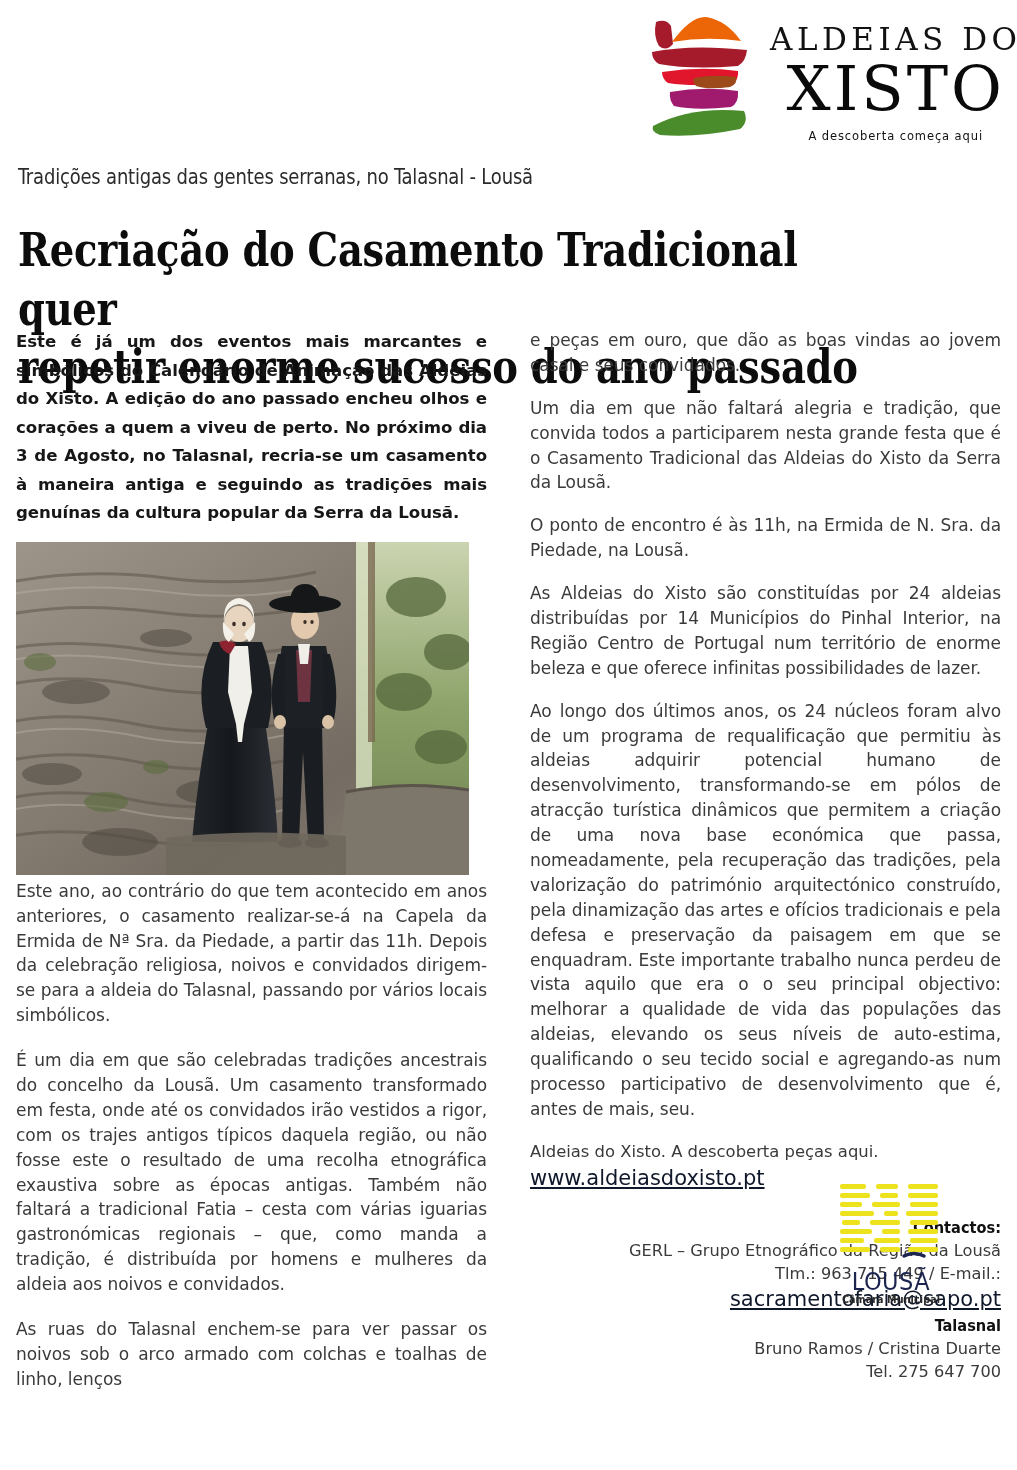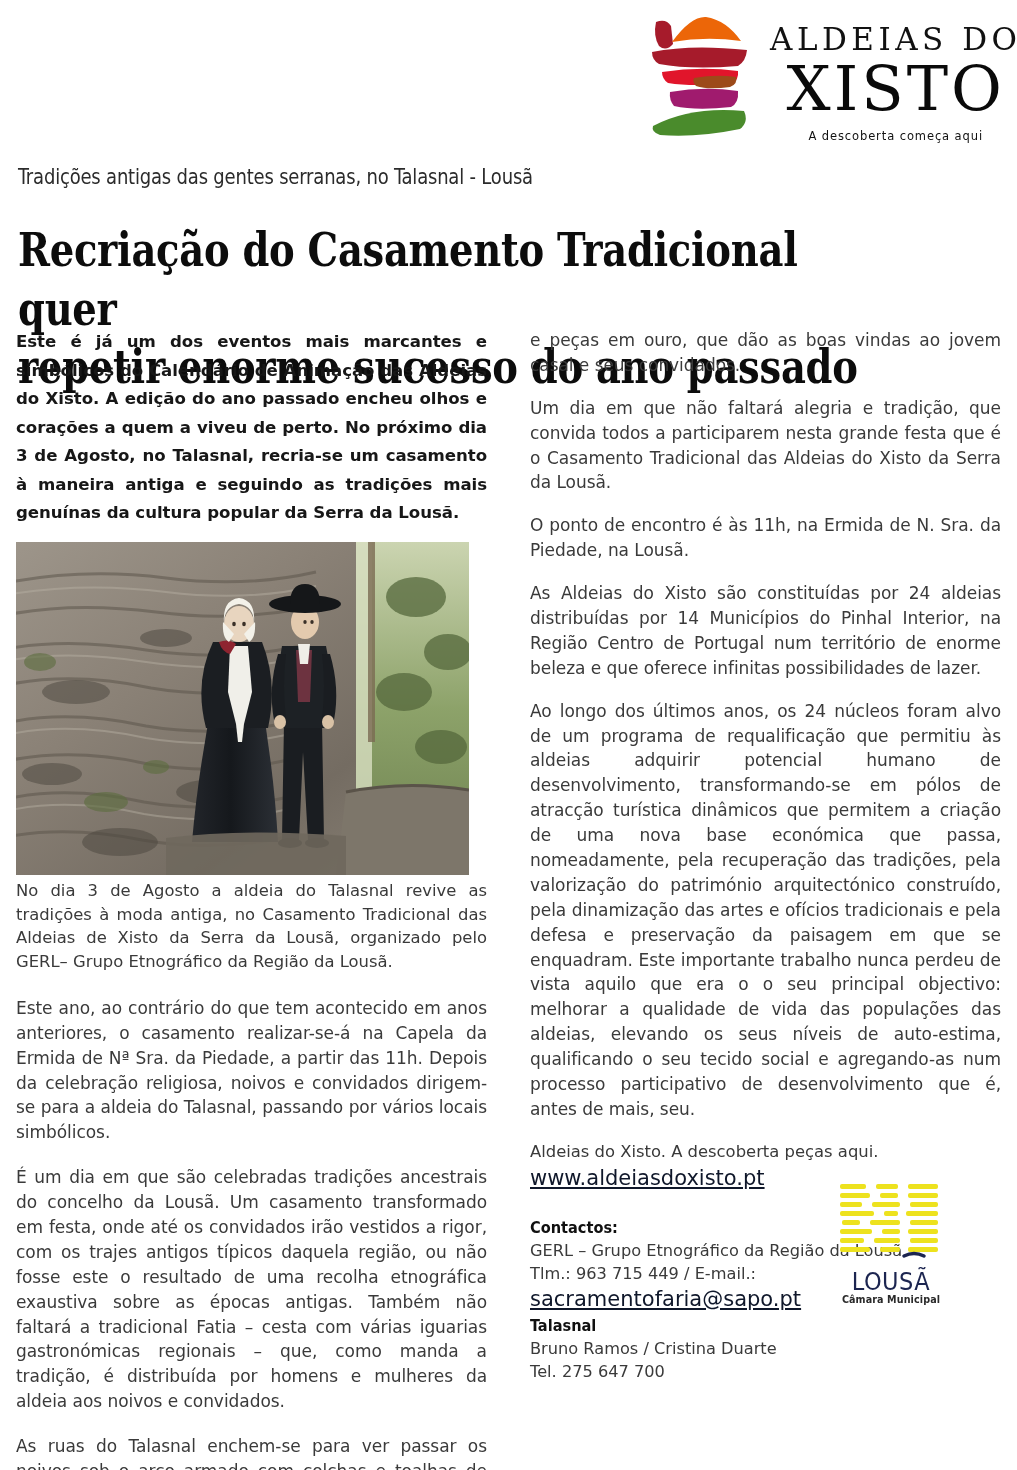--- a/index.html
+++ b/index.html
@@ -145,21 +145,21 @@
     color: #0f172a;
     font-size: 21px;
   }
   .contacts { margin-top: 26px; font-size: 16.2px; line-height: 1.42; color: #3a3a3a; }
   .contacts .hd {
     font-weight: bold;
     color: #101010;
     font-family: "DejaVu Sans Condensed", "Liberation Sans Narrow", "Liberation Sans", sans-serif;
     font-stretch: condensed;
   }
-  .contacts .ln { display: block; }
+  .contacts .ln { display: block; text-align: right; }
 
   
   .lousa {
     position: absolute;
     left: 832px;
     top: 1180px;
     width: 118px;
     height: 128px;
     text-align: center;
   }
@@ -323,21 +323,20 @@
         <ellipse cx="289" cy="62" rx="36" ry="9" fill="#151719"></ellipse>
         <path d="M274 62 Q274 42 289 42 Q304 42 304 62 Z" fill="#151719"></path>
         <ellipse cx="289" cy="80" rx="1.7" ry="2.1" fill="#3a3028"></ellipse>
         <ellipse cx="296" cy="80" rx="1.7" ry="2.1" fill="#3a3028"></ellipse>
       </g>
 
       <path d="M150 296 Q230 286 330 294 L330 333 L150 333 Z" fill="#6f685d" opacity="0.9"></path>
     </svg>
   </div>
 
-  <p class="caption">No dia 3 de Agosto a aldeia do Talasnal revive as tradições à moda antiga, no Casamento Tradicional das Aldeias de Xisto da Serra da Lousã, organizado pelo GERL– Grupo Etnográfico da Região da Lousã.</p>
 
   <p class="body">Este ano, ao contrário do que tem acontecido em anos anteriores, o casamento realizar-se-á na Capela da Ermida de Nª Sra. da Piedade, a partir das 11h. Depois da celebração religiosa, noivos e convidados dirigem-se para a aldeia do Talasnal, passando por vários locais simbólicos.</p>
   <p class="body">É um dia em que são celebradas tradições ancestrais do concelho da Lousã. Um casamento transformado em festa, onde até os convidados irão vestidos a rigor, com os trajes antigos típicos daquela região, ou não fosse este o resultado de uma recolha etnográfica exaustiva sobre as épocas antigas. Também não faltará a tradicional Fatia – cesta com várias iguarias gastronómicas regionais – que, como manda a tradição, é distribuída por homens e mulheres da aldeia aos noivos e convidados.</p>
   <p class="body">As ruas do Talasnal enchem-se para ver passar os noivos sob o arco armado com colchas e toalhas de linho, lenços</p>
 </div>
 
 <div class="col col-right">
   <p class="body tight">e peças em ouro, que dão as boas vindas ao jovem casal e seus convidados.</p>
   <p class="body tight">Um dia em que não faltará alegria e tradição, que convida todos a participarem nesta grande festa que é o Casamento Tradicional das Aldeias do Xisto da Serra da Lousã.</p>
   <p class="body tight">O ponto de encontro é às 11h, na Ermida de N. Sra. da Piedade, na Lousã.</p>

